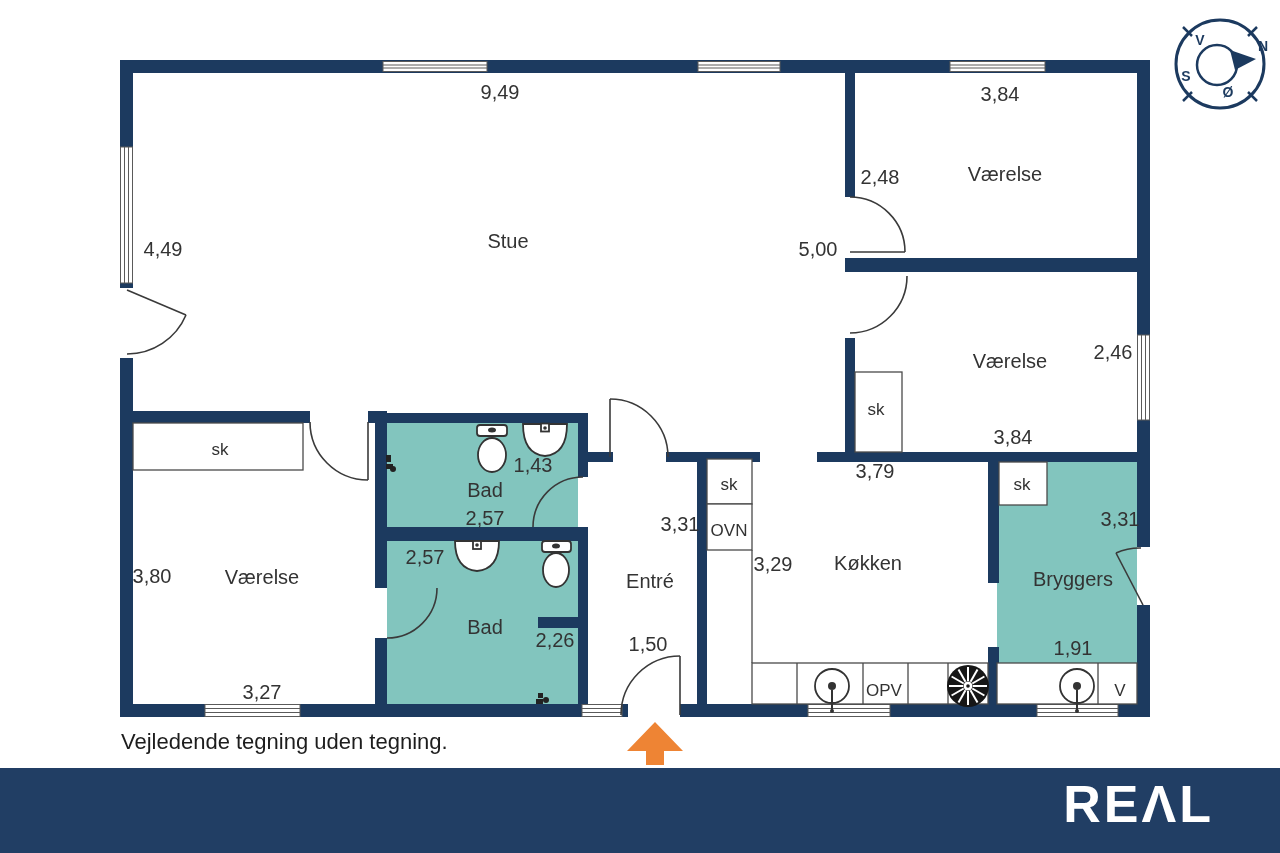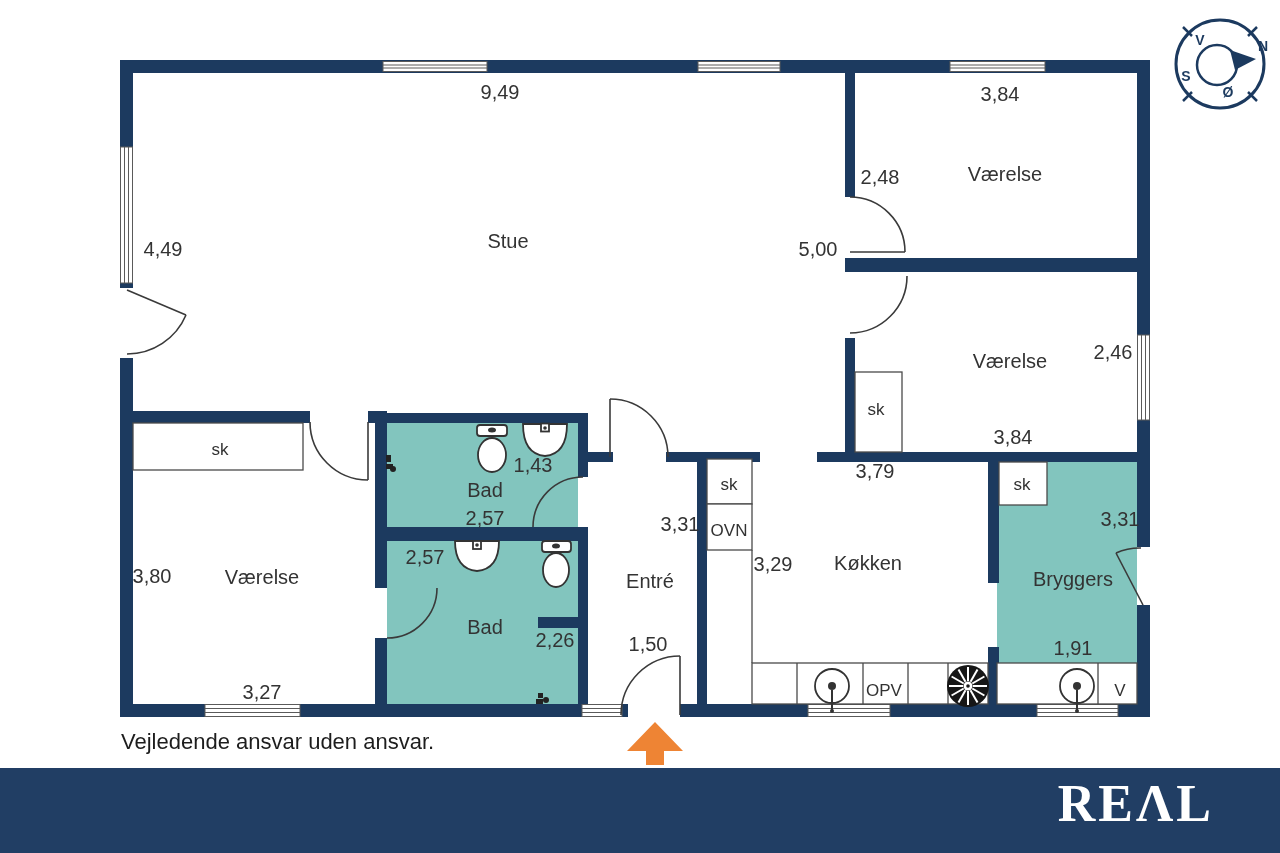--- a/index.html
+++ b/index.html
@@ -23,21 +23,21 @@
   .thinline{stroke:#4a4a4a;stroke-width:1.3;}
   .fix{fill:#ffffff;stroke:#333;stroke-width:1.8;}
   .fixdark{fill:#333;}
   .lbl-room{font-size:20px;fill:var(--ink);text-anchor:middle;}
   .lbl-dim{font-size:20px;fill:var(--ink);text-anchor:middle;}
   .lbl-feat{font-size:17px;fill:var(--ink);text-anchor:middle;}
   .lbl-compass{font-size:14px;font-weight:bold;fill:var(--wall);text-anchor:middle;}
   #disclaimer{position:absolute;left:121px;top:729px;font-size:22px;color:#1d1d1d;}
   #footer-bar{position:absolute;left:0;top:768px;width:1280px;height:85px;background:var(--bar);}
   #brand-logo{position:absolute;right:66px;top:6px;color:#ffffff;font-size:52px;
-              font-weight:800;letter-spacing:3px;font-family:Liberation Serif, serif;}
+              font-weight:800;letter-spacing:3px;font-family:Liberation Sans, sans-serif;}
 </style>
 </head>
 <body>
 
 <div id="stage">
   <svg id="plan-svg" width="1280" height="768" viewBox="0 0 1280 768">
 
     <g>
       <rect class="teal" x="387" y="423" width="191" height="104"></rect>
       <rect class="teal" x="387" y="541" width="191" height="163"></rect>
@@ -269,18 +269,18 @@
         <text x="220" y="455" class="lbl-feat">sk</text>
         <text x="729" y="490" class="lbl-feat">sk</text>
         <text x="729" y="536" class="lbl-feat">OVN</text>
         <text x="876" y="415" class="lbl-feat">sk</text>
         <text x="1022" y="490" class="lbl-feat">sk</text>
         <text x="884" y="696" class="lbl-feat">OPV</text>
         <text x="1120" y="696" class="lbl-feat">V</text>
       </g>
   </svg>
 
-  <div id="disclaimer">Vejledende ansvar uden ansvar.</div>
+  <div id="disclaimer">Vejledende tegning uden tegning.</div>
 
   <div id="footer-bar">
     <div id="brand-logo">REΛL</div>
   </div>
 </div>
 
 </body></html>

